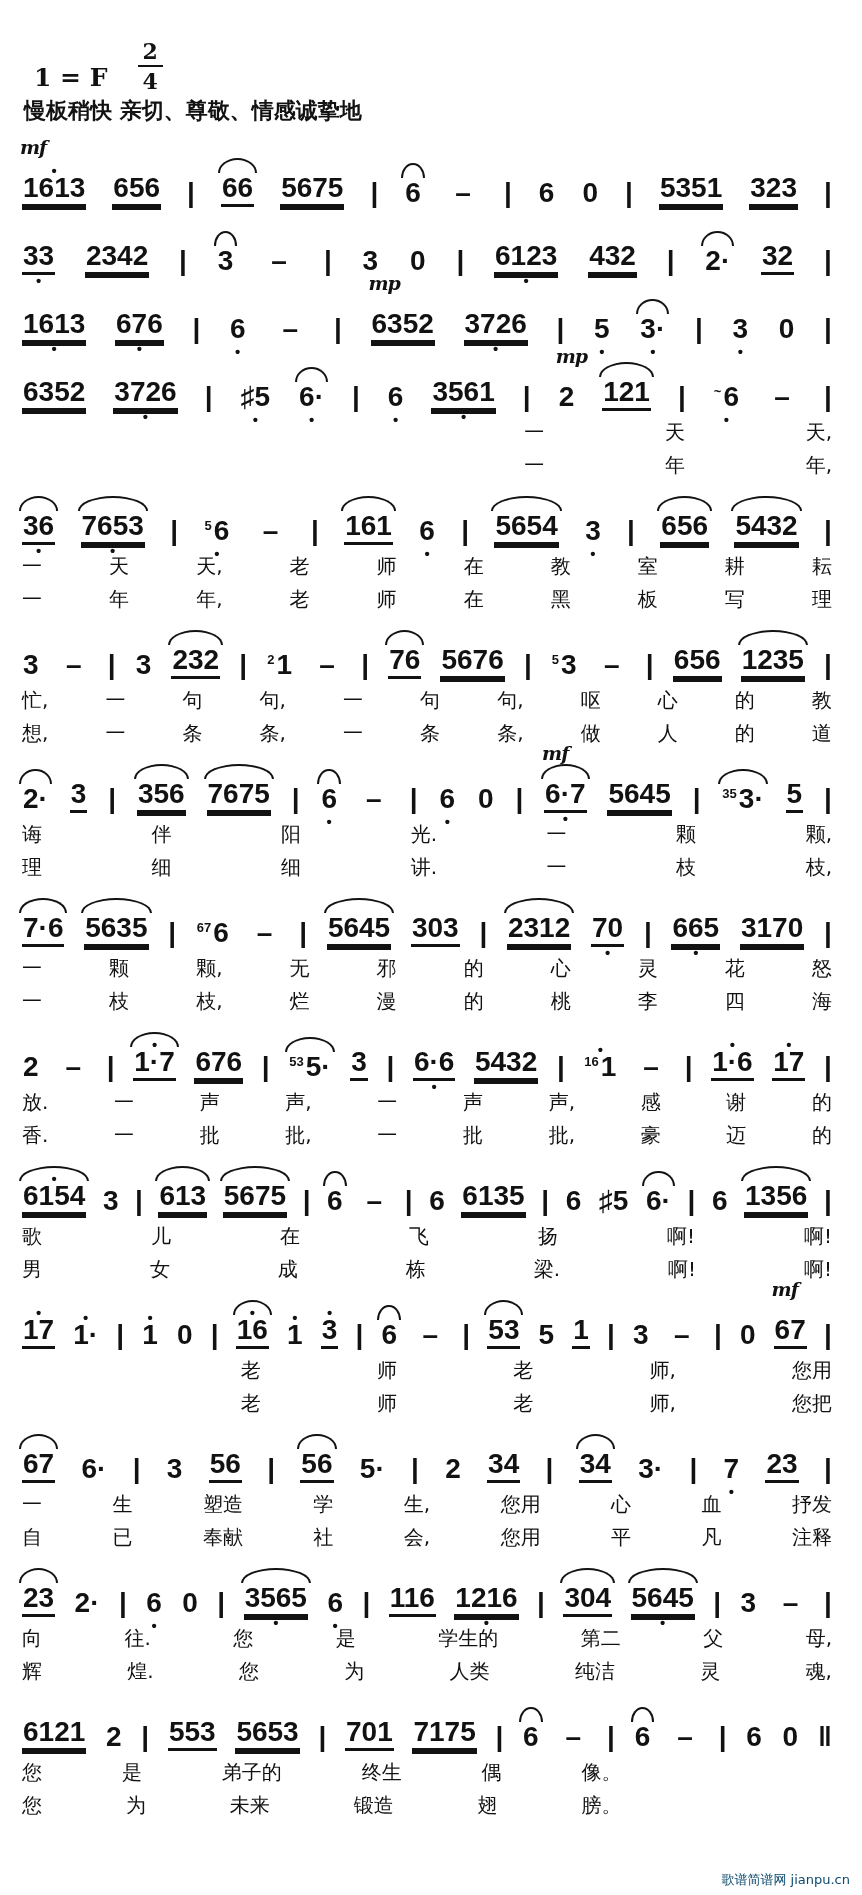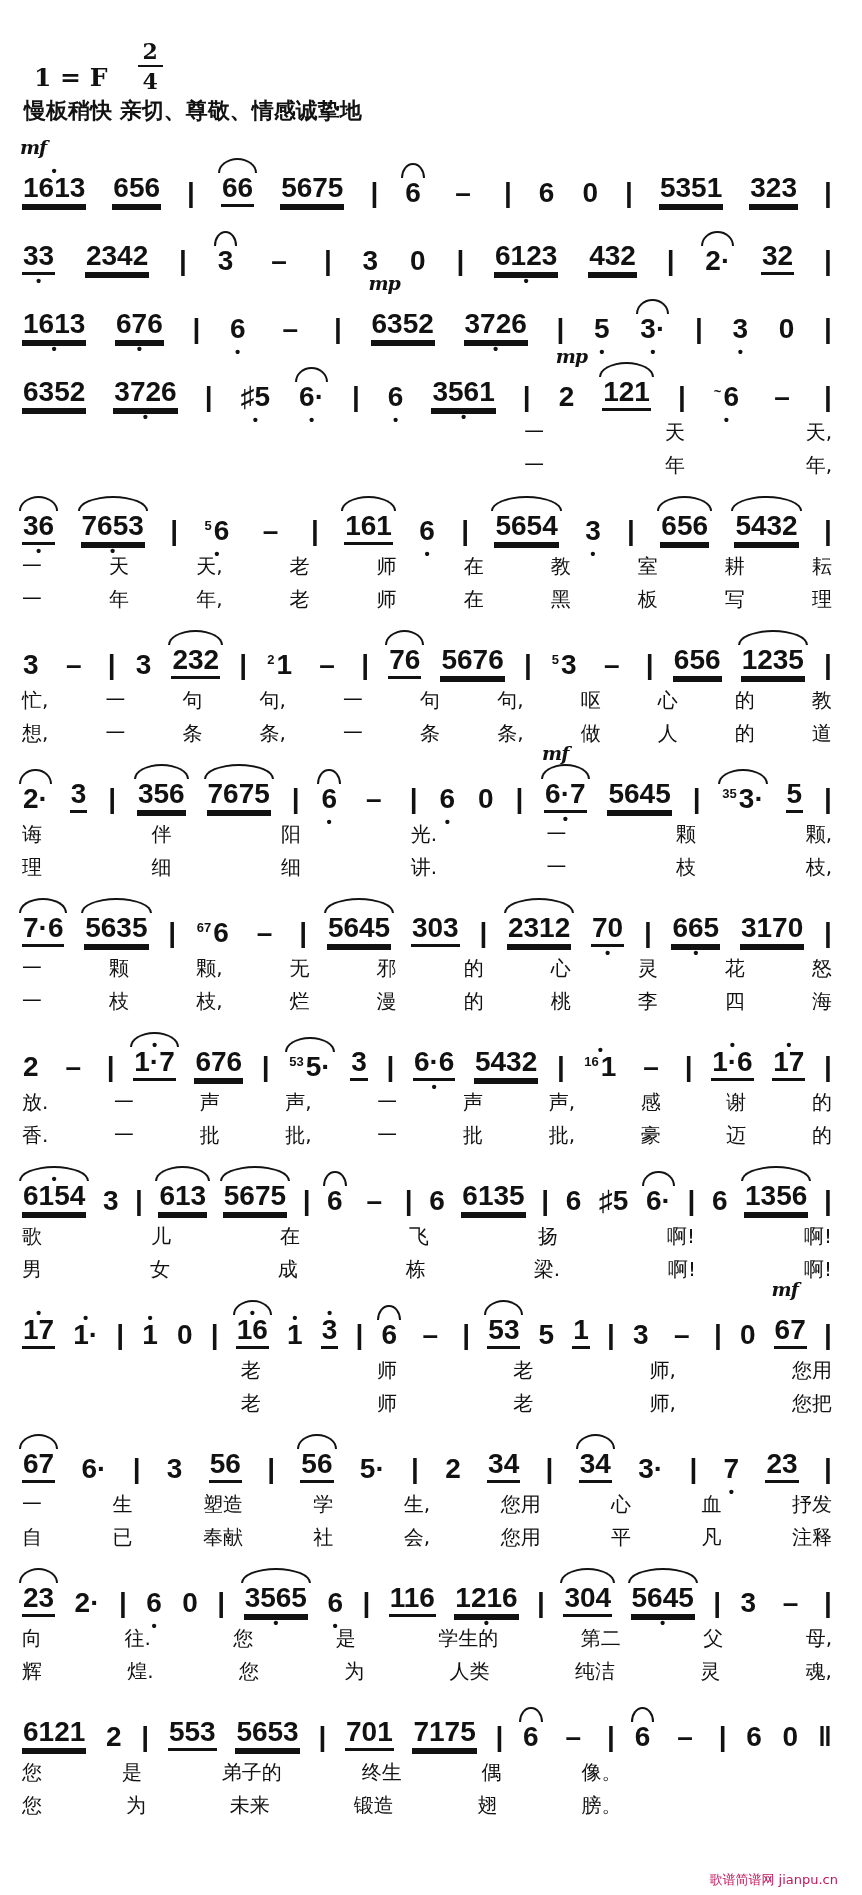--- a/index.html
+++ b/index.html
@@ -48,21 +48,21 @@
     position:absolute;top:-36px;left:-2px;font-size:19px;font-style:italic;font-weight:bold;
     font-family:"DejaVu Serif", serif;letter-spacing:-1px;
   }
   .dotb{position:absolute;left:50%;transform:translateX(-50%);bottom:-16px;font-size:15px;line-height:1;}
   .dota{position:absolute;left:50%;transform:translateX(-50%);top:-11px;font-size:15px;line-height:1;}
   .lyric{
     display:flex;justify-content:space-between;font-size:20px;margin-top:9px;line-height:1.2;
     font-family:"DejaVu Sans", sans-serif;font-weight:500;
   }
   
-  .watermark{position:absolute;right:24px;bottom:6px;font-size:13px;color:#be185d;
+  .watermark{position:absolute;right:12px;bottom:6px;font-size:13px;color:#0c4a6e;
     font-family:"DejaVu Sans", sans-serif;}
 </style>
 </head>
 <body>
 
 <div class="page">
 
   <div class="header">
     <div class="meta-left">
       <span class="keysig">1 = F</span>

